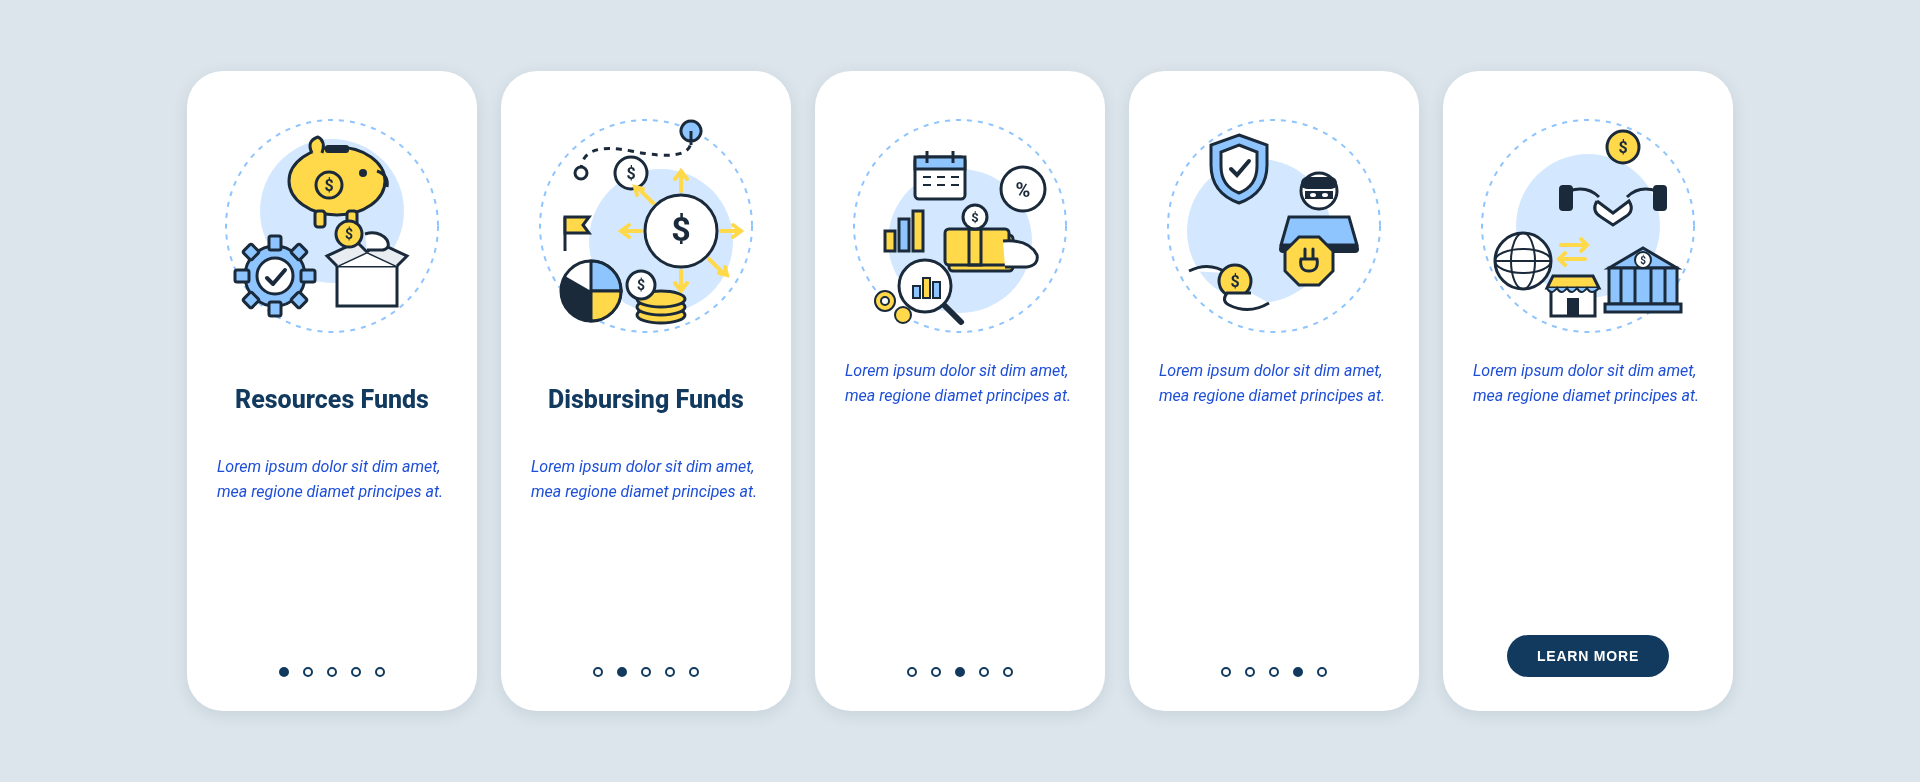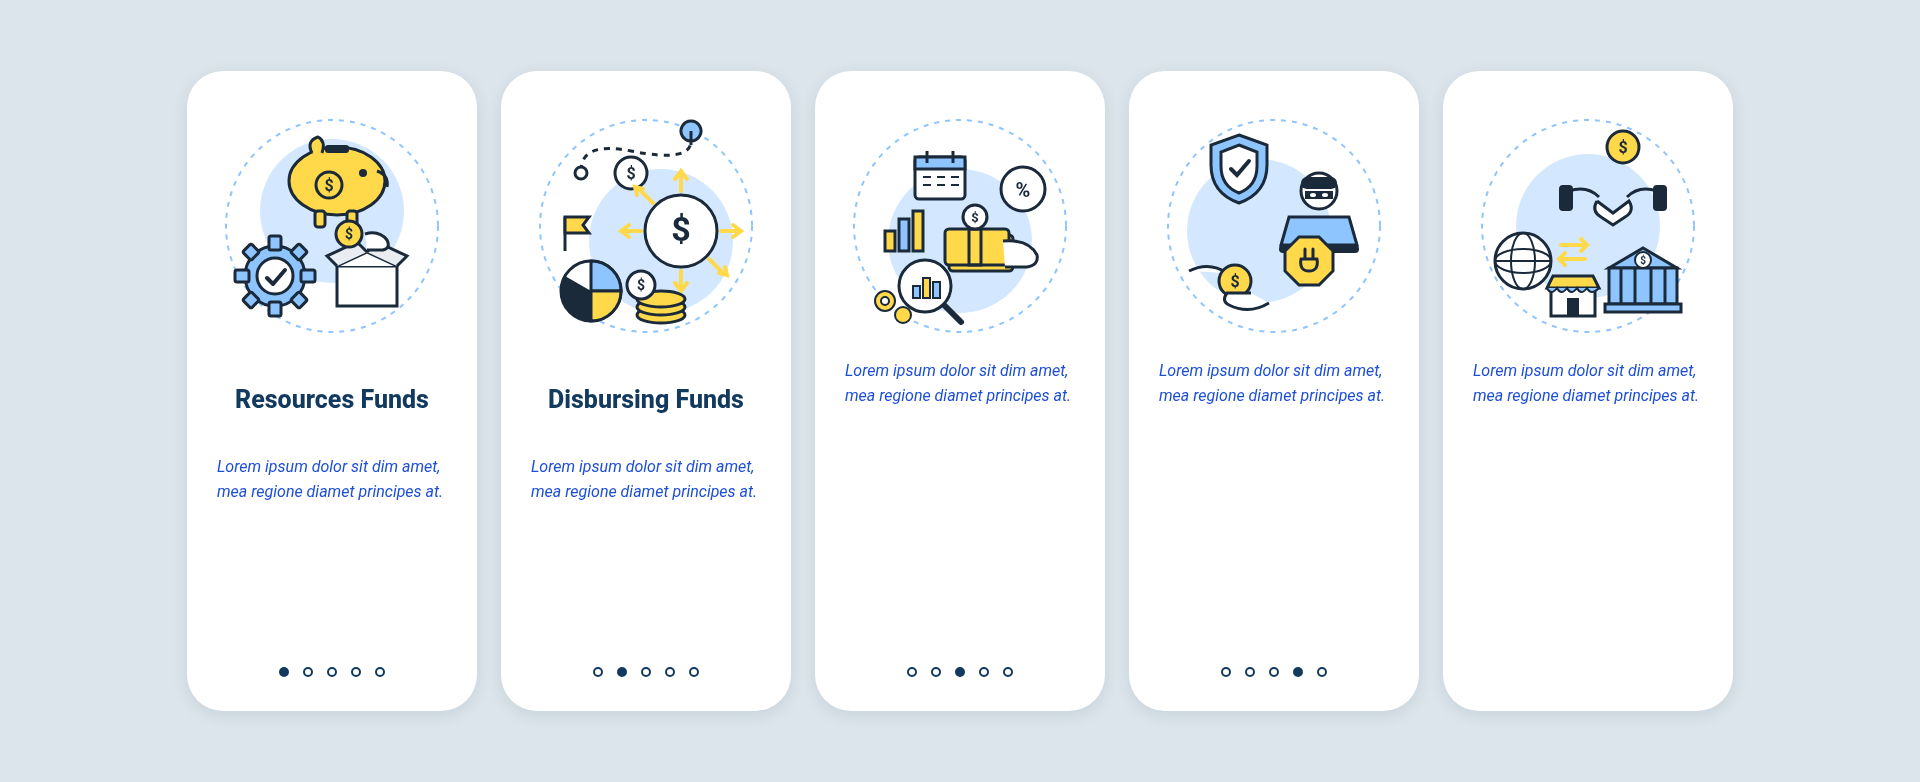--- a/index.html
+++ b/index.html
@@ -359,13 +359,16 @@
         <line x1="-22" y1="-18" x2="-22" y2="18" stroke="#1a2a3a" stroke-width="3"></line>
         <line x1="-8" y1="-18" x2="-8" y2="18" stroke="#1a2a3a" stroke-width="3"></line>
         <line x1="8" y1="-18" x2="8" y2="18" stroke="#1a2a3a" stroke-width="3"></line>
         <line x1="22" y1="-18" x2="22" y2="18" stroke="#1a2a3a" stroke-width="3"></line>
         <circle cx="0" cy="-26" r="8" fill="#fff" stroke="#1a2a3a" stroke-width="2"></circle>
         <text x="0" y="-22" font-size="10" font-weight="700" text-anchor="middle" fill="#1a2a3a">$</text>
       </g>
     </svg>
   </div>
   <p class="card-desc">Lorem ipsum dolor sit dim amet, mea regione diamet principes at.</p>
+  <div class="card-footer">
+    <button class="learn-more">LEARN MORE</button>
+  </div>
 </div>
 
 </body></html>

